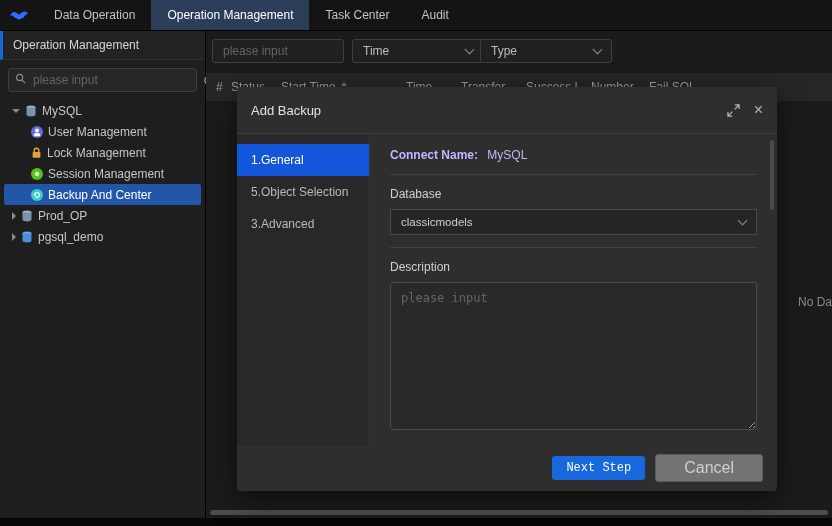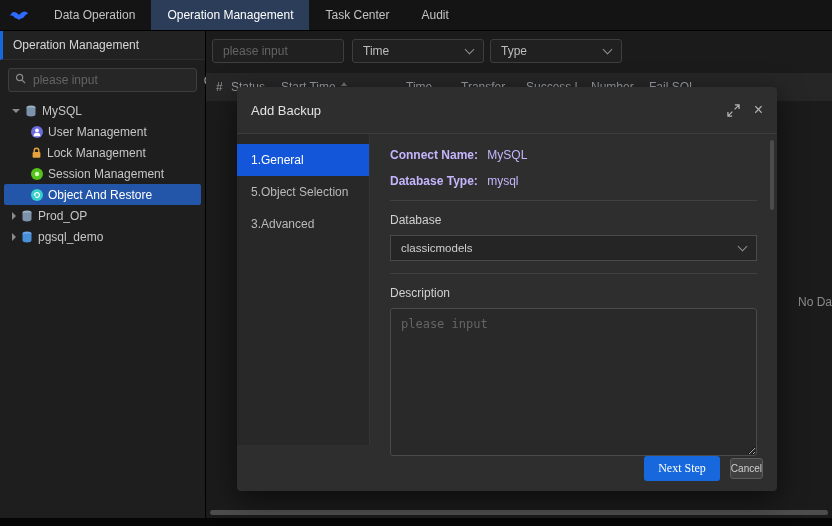--- a/index.html
+++ b/index.html
@@ -87,23 +87,23 @@
   .field-label{margin-bottom:8px;color:#d0d0d0;}
   .m-select{height:26px;background:#252525;border:1px solid #4a4a4a;border-radius:0;box-sizing:border-box;
             display:flex;align-items:center;justify-content:space-between;padding:0 10px;color:#cfcfcf;font-size:11.5px;}
   .panel textarea{width:100%;height:148px;box-sizing:border-box;background:#292929;border:1px solid #4a4a4a;
             border-radius:3px;color:#ccc;font-family:"DejaVu Sans Mono",monospace;font-size:12px;
             padding:8px 10px;resize:vertical;outline:none;}
   .body-scroll{position:absolute;right:3px;top:6px;width:4px;height:70px;background:rgba(255,255,255,.14);border-radius:2px;}
   .modal-footer{height:46px;flex:0 0 auto;display:flex;align-items:center;justify-content:flex-end;
                 gap:10px;padding:0 14px;}
   .btn-primary{background:#1668dc;color:#fff;border:none;border-radius:3px;padding:5px 14px;font-size:12px;
-               font-family:Liberation Serif, serif;}
-  .btn-default{background:#404040;color:#d0d0d0;border:1px solid #5c5c5c;border-radius:3px;padding:4px 0;
-               font-size:10px;font-family:"Liberation Sans",sans-serif;}
+               font-family:Liberation Mono, monospace;}
+  .btn-default{background:#737373;color:#d0d0d0;border:1px solid #5c5c5c;border-radius:3px;padding:4px 28px;
+               font-size:16px;font-family:"Liberation Sans",sans-serif;}
 </style>
 </head>
 <body>
 
 <div class="app">
 
   <header class="navbar">
     <div class="logo">
       <svg width="20" height="16" viewBox="0 0 20 16">
           <path d="M1 9C3 3 7 4.5 10 8c3-3.5 7-5 9-1-2.5 0-3 2-4.5 3.5C13 12 11.5 11 10 13c-1.5-2-3-1-4.5-2.5C4 9 3.5 8 1 9z" fill="#2f6bff"></path>
@@ -176,21 +176,21 @@
         <span>Session Management</span>
       </div>
       <div class="tree-row child selected">
         <span class="tree-icon">
           <svg width="12" height="12" viewBox="0 0 12 12">
               <circle cx="6" cy="6" r="6" fill="#36cfc9"></circle>
               <path d="M3.6 6a2.4 2.4 0 1 1 .7 1.7" stroke="#fff" fill="none" stroke-width="1.2"></path>
               <path d="M3.2 5.2l.4 1.2 1.2-.4" stroke="#fff" fill="none" stroke-width="1"></path>
             </svg>
         </span>
-        <span>Object And Restore</span>
+        <span>Backup And Center</span>
       </div>
       <div class="tree-row">
         <i class="tri-right"></i>
         <span class="tree-icon">
           <svg width="12" height="12" viewBox="0 0 12 12">
               <ellipse cx="6" cy="2.6" rx="4.5" ry="2" fill="#9fb3c8"></ellipse>
               <path d="M1.5 2.6v6.8c0 1.1 2 2 4.5 2s4.5-.9 4.5-2V2.6" fill="#7d93ab"></path>
             </svg>
         </span>
         <span>Prod_OP</span>
@@ -209,21 +209,21 @@
   </aside>
 
   <main class="main">
     <div class="f-input">
       <input type="text" placeholder="please input" style="">
     </div>
     <div class="f-select" style="left:146px;">
       <span>Time</span>
       <i class="chev"></i>
     </div>
-    <div class="f-select" style="left:284px;">
+    <div class="f-select" style="left:274px;">
       <span>Type</span>
       <i class="chev"></i>
     </div>
 
     <div class="table-head">
       <div class="th c0">#</div>
       <div class="th c1">Status</div>
       <div class="th c2">
         <span>Start Time</span>
         <span class="sorter">
@@ -258,24 +258,20 @@
         <div class="step active">1.General</div>
         <div class="step">5.Object Selection</div>
         <div class="step">3.Advanced</div>
       </div>
 
       <div class="panel">
         <div class="kv">
           <span class="k">Connect Name:</span>
           <span>MySQL</span>
         </div>
-        <div class="kv">
-          <span class="k">Database Type:</span>
-          <span>mysql</span>
-        </div>
 
         <div class="hr"></div>
 
         <div class="field-label">Database</div>
         <div class="m-select">
           <span>classicmodels</span>
           <i class="chev"></i>
         </div>
 
         <div class="hr"></div>

